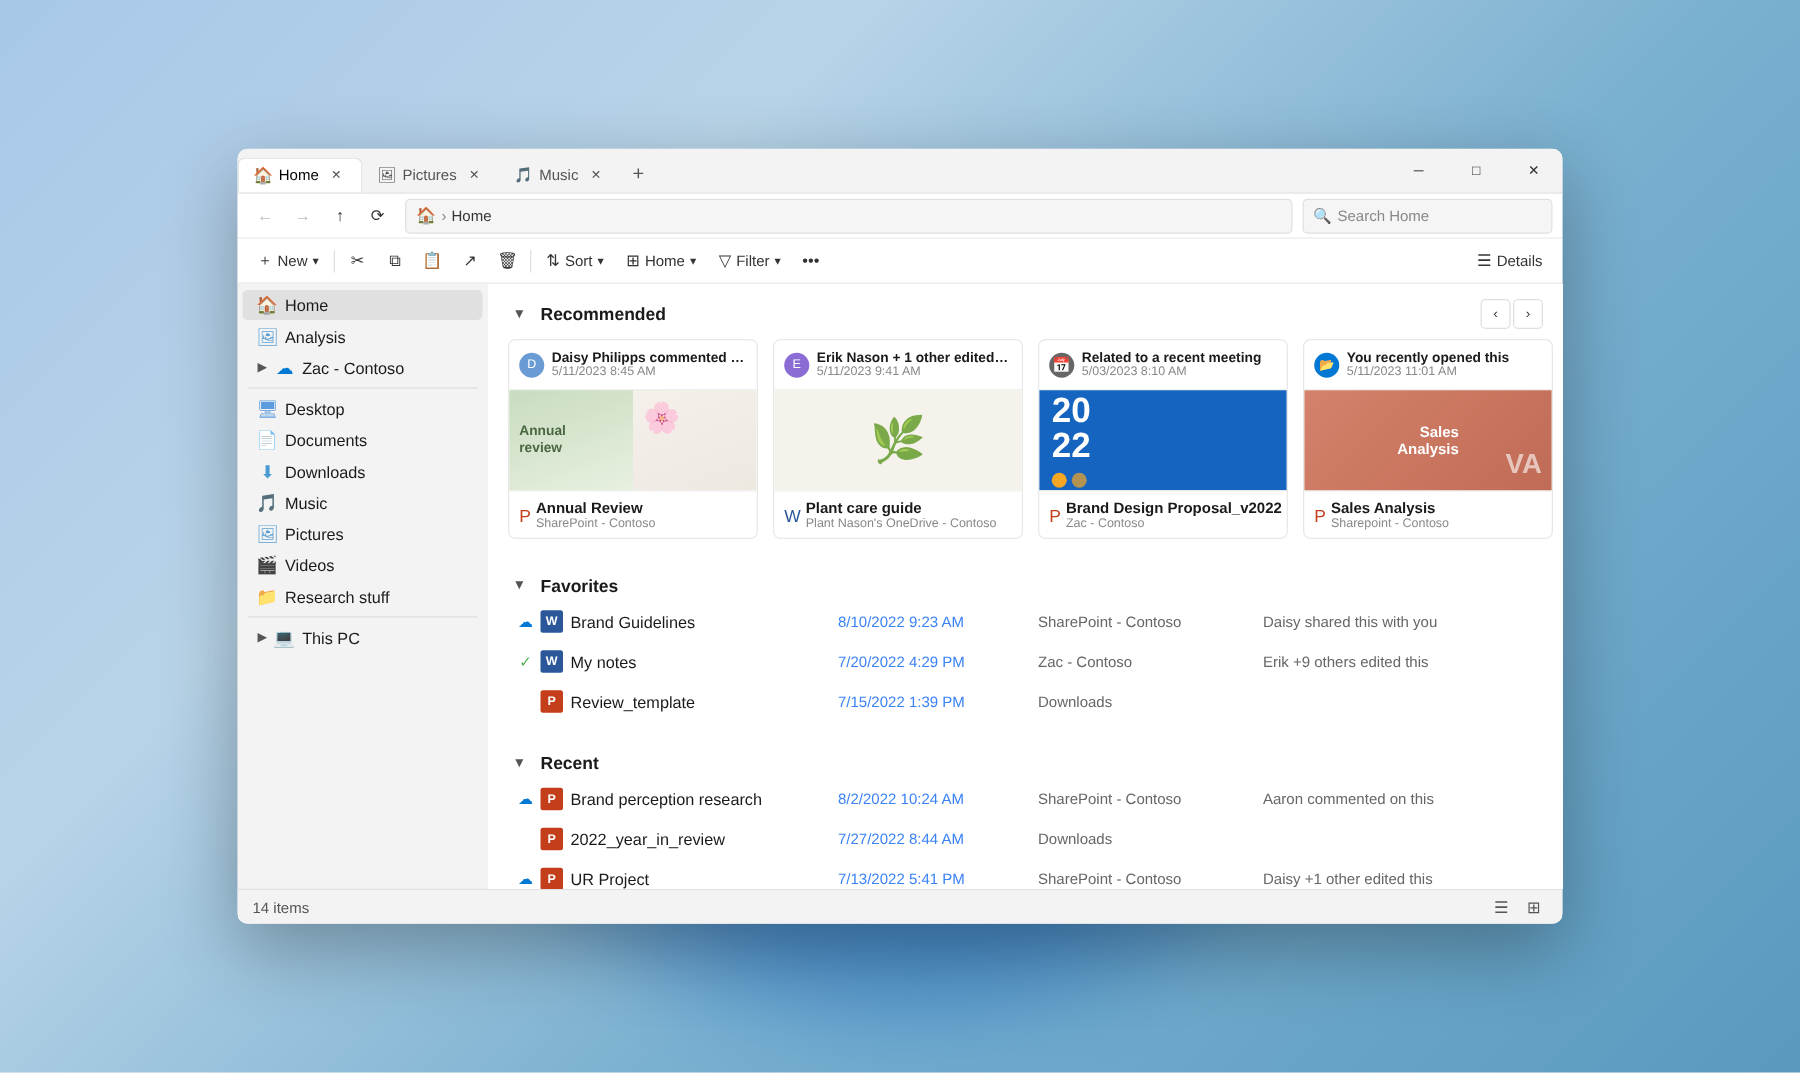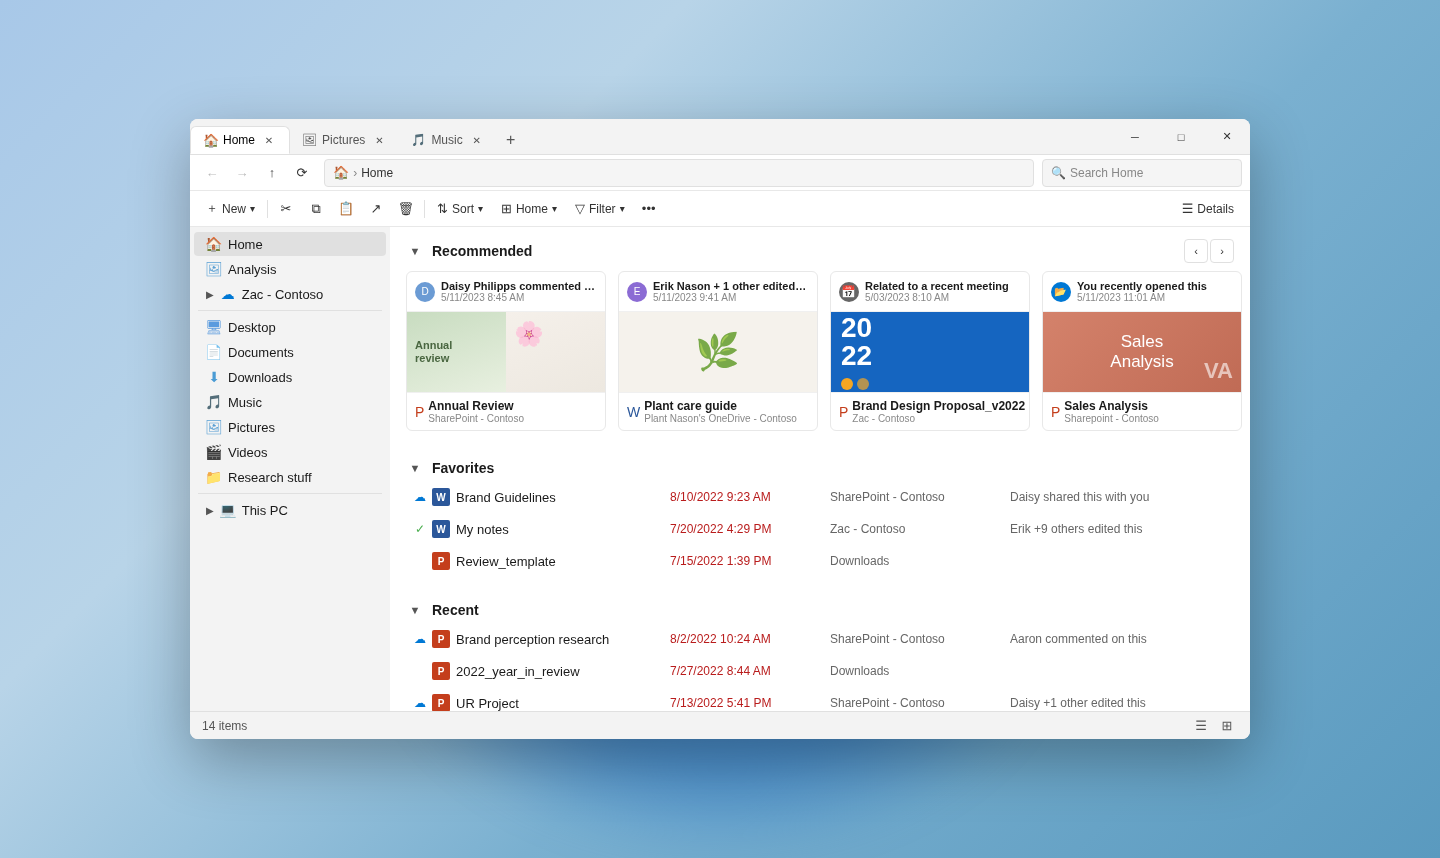--- a/index.html
+++ b/index.html
@@ -480,21 +480,21 @@
     }
 
     .file-row .file-name {
       flex: 1;
       color: #1a1a1a;
       font-size: 13px;
     }
 
     .file-row .file-date {
       width: 160px;
-      color: #b91c1c;
+      color: #3b82f6;
       font-size: 12px;
     }
 
     .file-row .file-location {
       width: 180px;
       color: #666;
       font-size: 12px;
     }
 
     .file-row .file-activity {
@@ -809,21 +809,21 @@
 
         <div class="rec-card">
           <div class="rec-card-header">
             <div class="rec-card-avatar" style="background:#0078d4; font-size:10px;">📂</div>
             <div class="rec-card-meta">
               <div class="author">You recently opened this</div>
               <div class="date">5/11/2023 11:01 AM</div>
             </div>
           </div>
           <div class="rec-card-preview" style="background:linear-gradient(135deg, #d4826b, #c06b55); display:flex; align-items:center; justify-content:center; position:relative;">
-            <div style="color:white; font-size:17px; font-weight:400; padding:8px; line-height:1.2; text-align:center;">
+            <div style="color:white; font-size:12px; font-weight:700; padding:8px; line-height:1.2; text-align:right;">
               Sales<br>Analysis
             </div>
             <div style="position:absolute; right:8px; bottom:8px; font-size:22px; font-weight:900; color:rgba(255,255,255,0.6);">VA</div>
           </div>
           <div class="rec-card-footer">
             <div style="display:flex; align-items:center; gap:4px;">
               <span style="color:#c43e1c; font-size:14px;">P</span>
               <div>
                 <div class="rec-card-filename">Sales Analysis</div>
                 <div class="rec-card-location">Sharepoint - Contoso</div>

